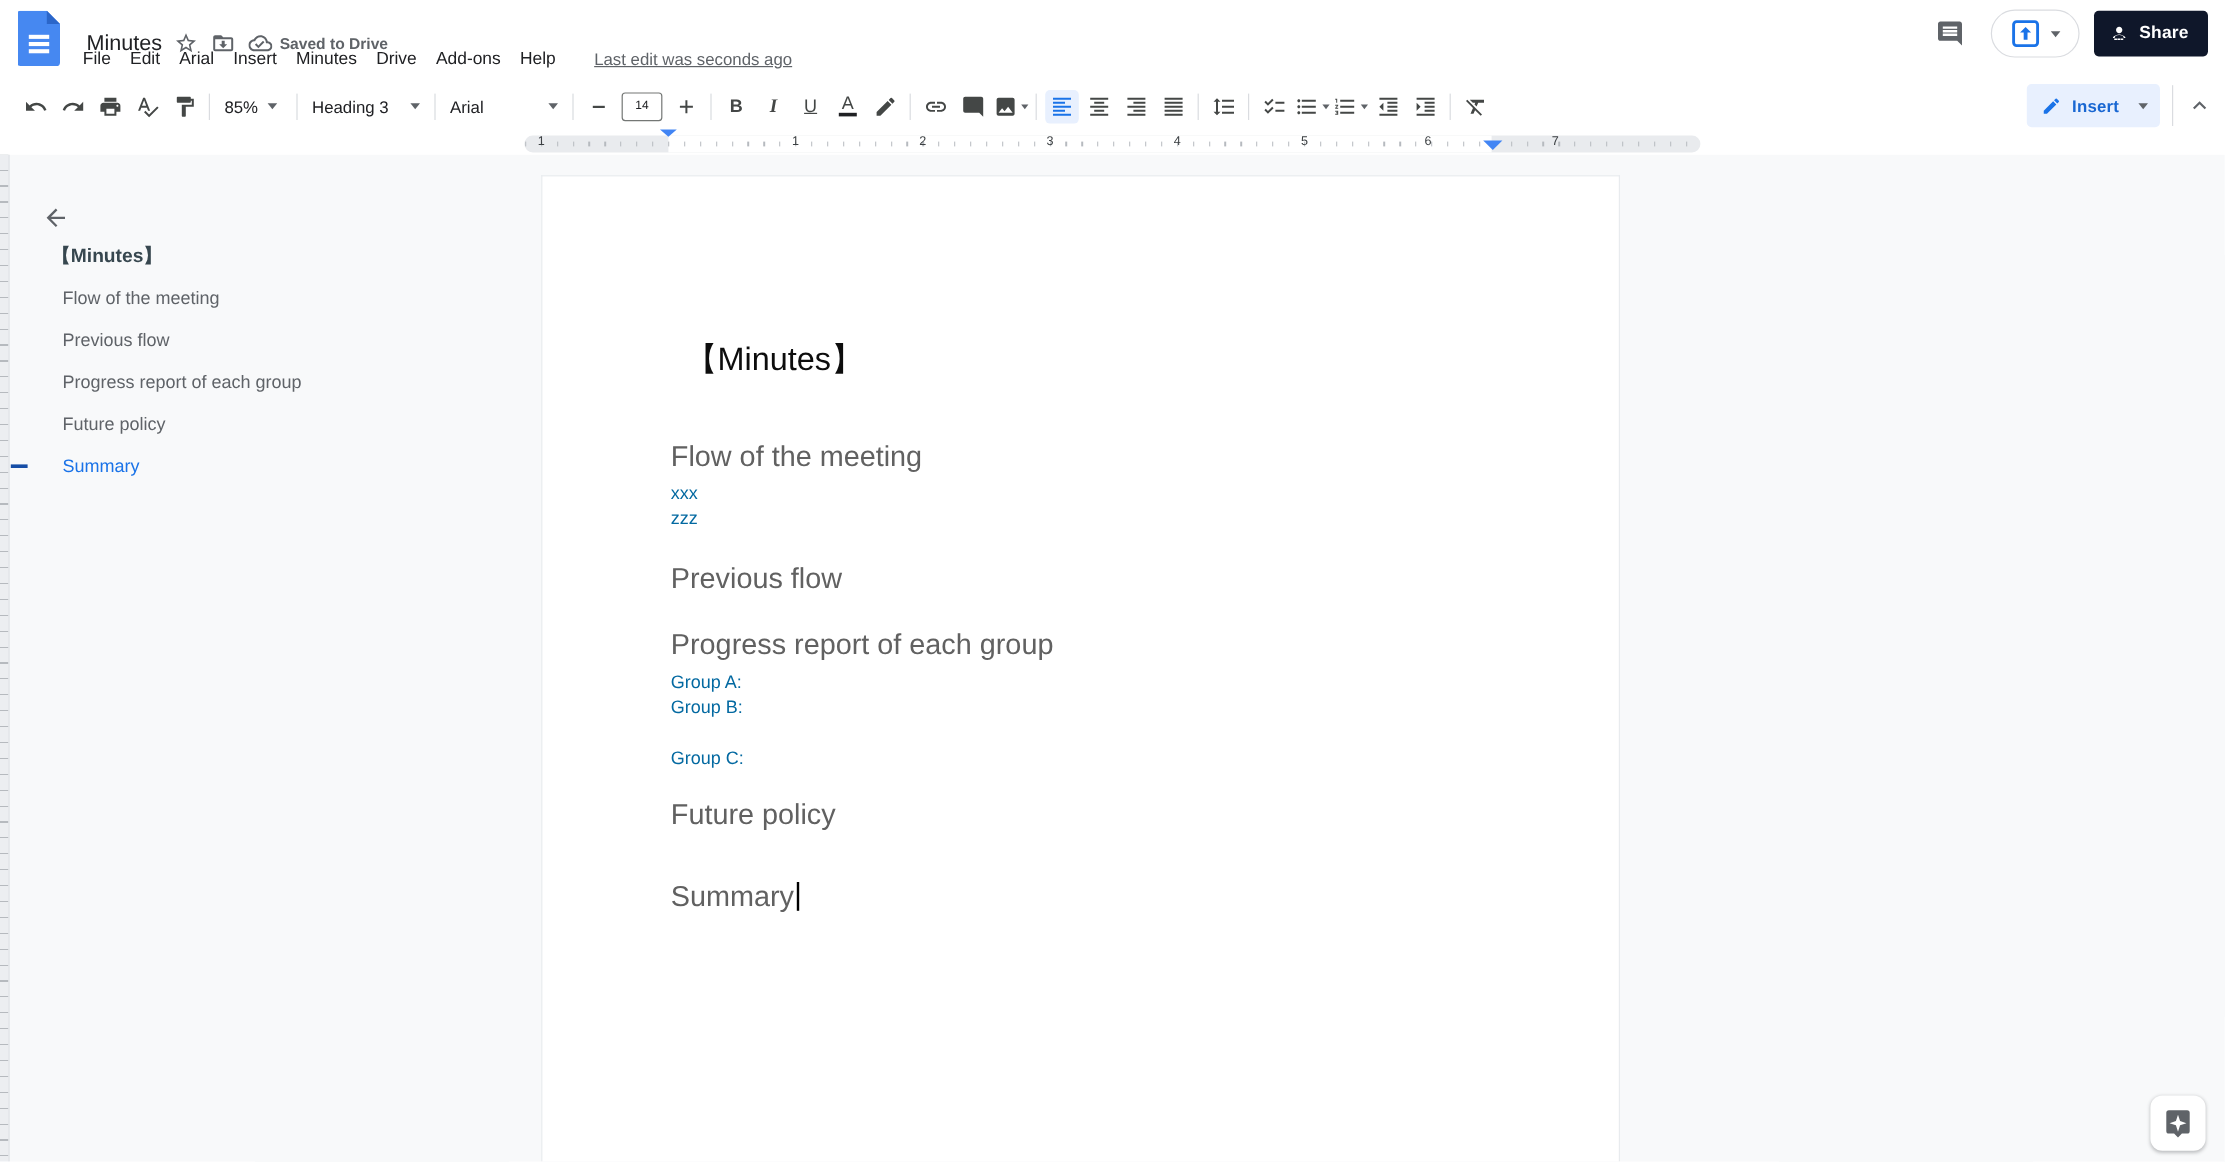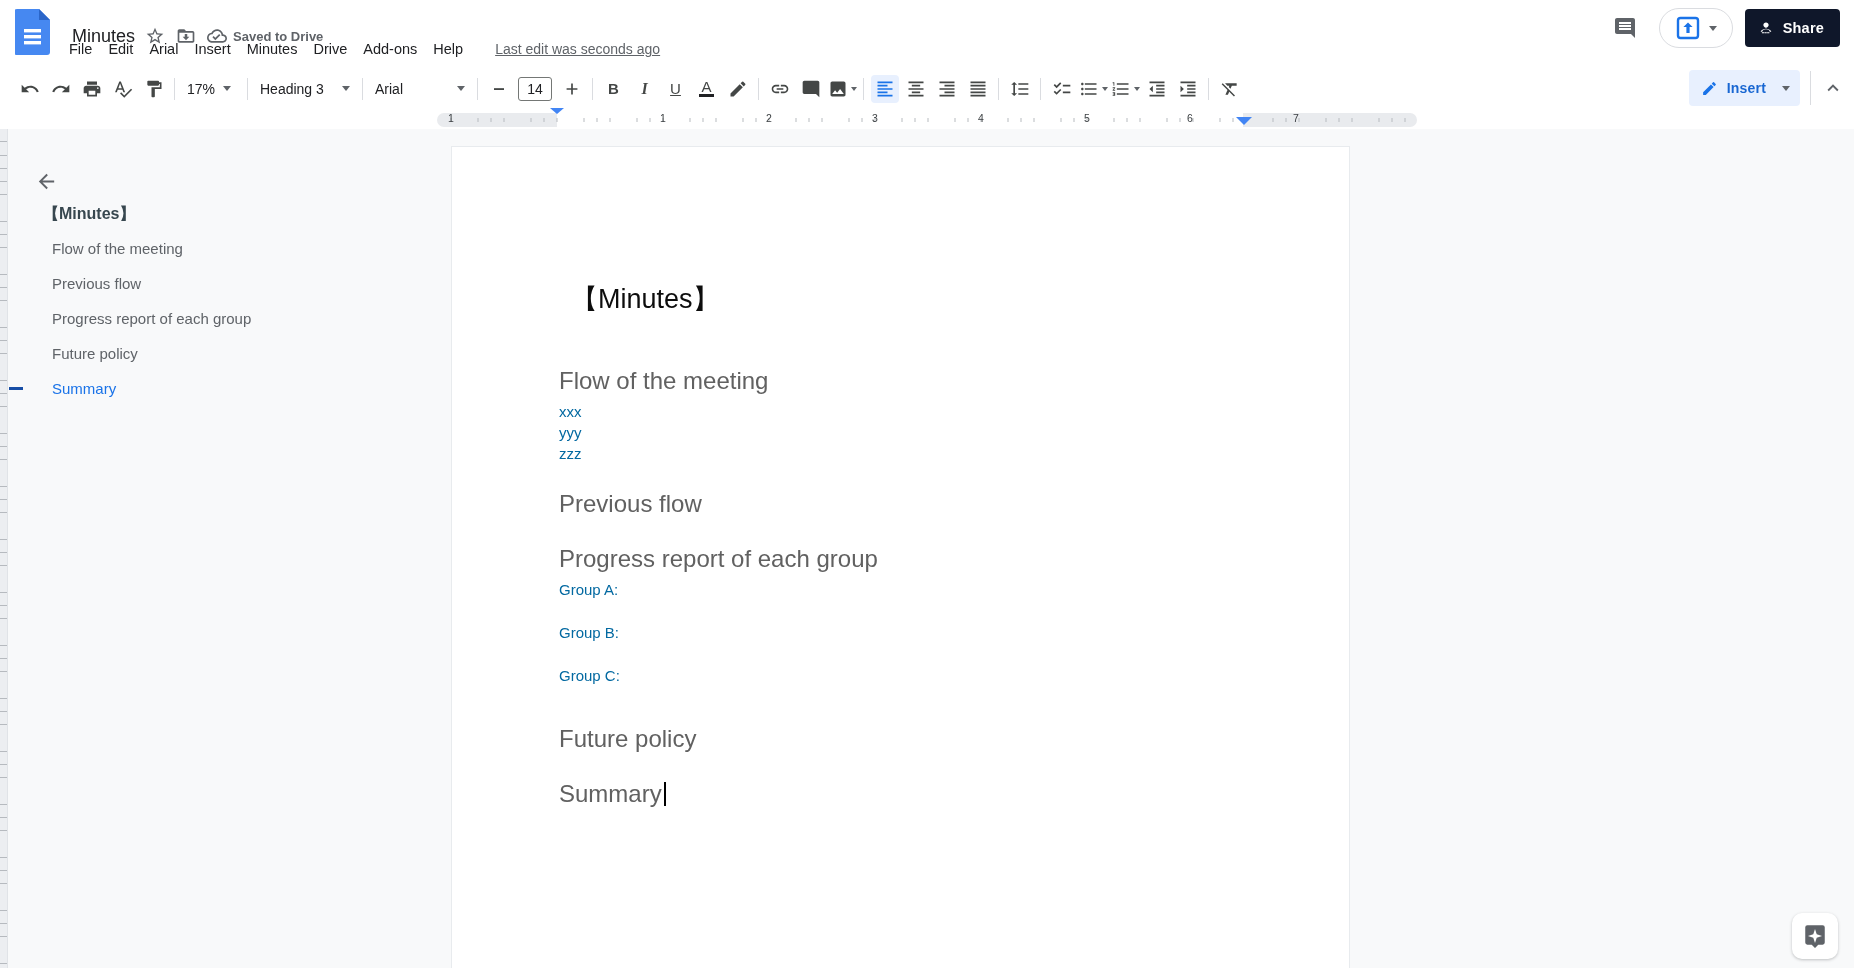--- a/index.html
+++ b/index.html
@@ -34,21 +34,21 @@
   .t-btn.active { background:#e8f0fe; }
   .t-btn.active svg { fill:#1a73e8; }
   .t-sep { width:1px; height:22px; background:#dadce0; margin:0 5px; }
   .t-dd { height:28px; border-radius:4px; display:flex; align-items:center; padding:0 7px; cursor:pointer; }
   .t-dd .dd-label { font-size:14px; color:#202124; }
   .caret { width:0; height:0; border:4px solid transparent; border-top:5px solid #5f6368; margin-left:8px; margin-top:4px; }
   .mini-caret { width:0; height:0; border:3.5px solid transparent; border-top:4.5px solid #5f6368; margin-left:3px; margin-top:4px; }
   .zoom-dd { width:62px; }
   .style-dd { width:104px; justify-content:space-between; }
   .font-dd { width:104px; justify-content:space-between; }
-  .fs-box { width:34px; height:24px; border:1px solid #747775; border-radius:3px; display:flex; align-items:center; justify-content:center; font-size:14px; color:#202124; margin:0 4px; }
+  .fs-box { width:34px; height:24px; border:1px solid #747775; border-radius:3px; display:flex; align-items:center; justify-content:center; font-size:10px; color:#202124; margin:0 4px; }
   .glyph { font-size:15px; color:#444746; font-weight:700; }
   .glyph.italic { font-style:italic; font-family:"Liberation Serif",serif; font-size:16px; }
   .glyph.under { text-decoration:underline; font-weight:400; font-size:15px; }
   .text-color-g { display:flex; flex-direction:column; align-items:center; line-height:13px; }
   .text-color-g .bar { width:15px; height:3.5px; background:#202124; margin-top:1px; }
   .toolbar-right { position:absolute; right:10px; top:4px; display:flex; align-items:center; }
   .mode-pill { height:36px; background:#e8f0fe; border-radius:4px; display:flex; align-items:center; padding:0 10px 0 12px; cursor:pointer; }
   .mode-pill svg { width:17px; height:17px; fill:#1a73e8; margin-right:9px; }
   .mode-label { color:#1967d2; font-size:14px; font-weight:700; letter-spacing:.2px; margin-right:16px; }
   .collapse-btn { width:34px; height:34px; display:flex; align-items:center; justify-content:center; margin-left:10px; border-left:1px solid #dadce0; padding-left:10px; cursor:pointer; }
@@ -177,21 +177,21 @@
     </span>
   <span class="t-btn">
       <svg viewBox="0 0 24 24">
         <path d="M18 4V3c0-.55-.45-1-1-1H5c-.55 0-1 .45-1 1v4c0 .55.45 1 1 1h12c.55 0 1-.45 1-1V6h1v4H9v11c0 .55.45 1 1 1h2c.55 0 1-.45 1-1v-9h8V4h-3z"></path>
       </svg>
     </span>
 
   <span class="t-sep"></span>
 
   <span class="t-dd zoom-dd">
-    <span class="dd-label">17%</span>
+    <span class="dd-label">85%</span>
       <span class="caret"></span>
   </span>
   <span class="t-sep"></span>
 
   <span class="t-dd style-dd">
     <span class="dd-label">Heading 3</span>
       <span class="caret"></span>
   </span>
   <span class="t-sep"></span>
 
@@ -360,21 +360,20 @@
 </div>
 
 <div class="doc-area">
   <div class="v-ruler"></div>
 
   <div class="page">
     <div class="doc-content">
       <div class="doc-block b-title">【Minutes】</div>
         <div class="doc-block b-heading">Flow of the meeting</div>
         <div class="doc-block b-body">xxx</div>
-        <div class="doc-block b-body">yyy</div>
         <div class="doc-block b-body">zzz</div>
         <div class="doc-block b-heading">Previous flow</div>
         <div class="doc-block b-heading">Progress report of each group</div>
         <div class="doc-block b-body">Group A:</div>
         <div class="doc-block b-body">Group B:</div>
         <div class="doc-block b-body">Group C:</div>
         <div class="doc-block b-heading">Future policy</div>
         <div class="doc-block b-heading cursor">Summary</div>
     </div>
   </div>

